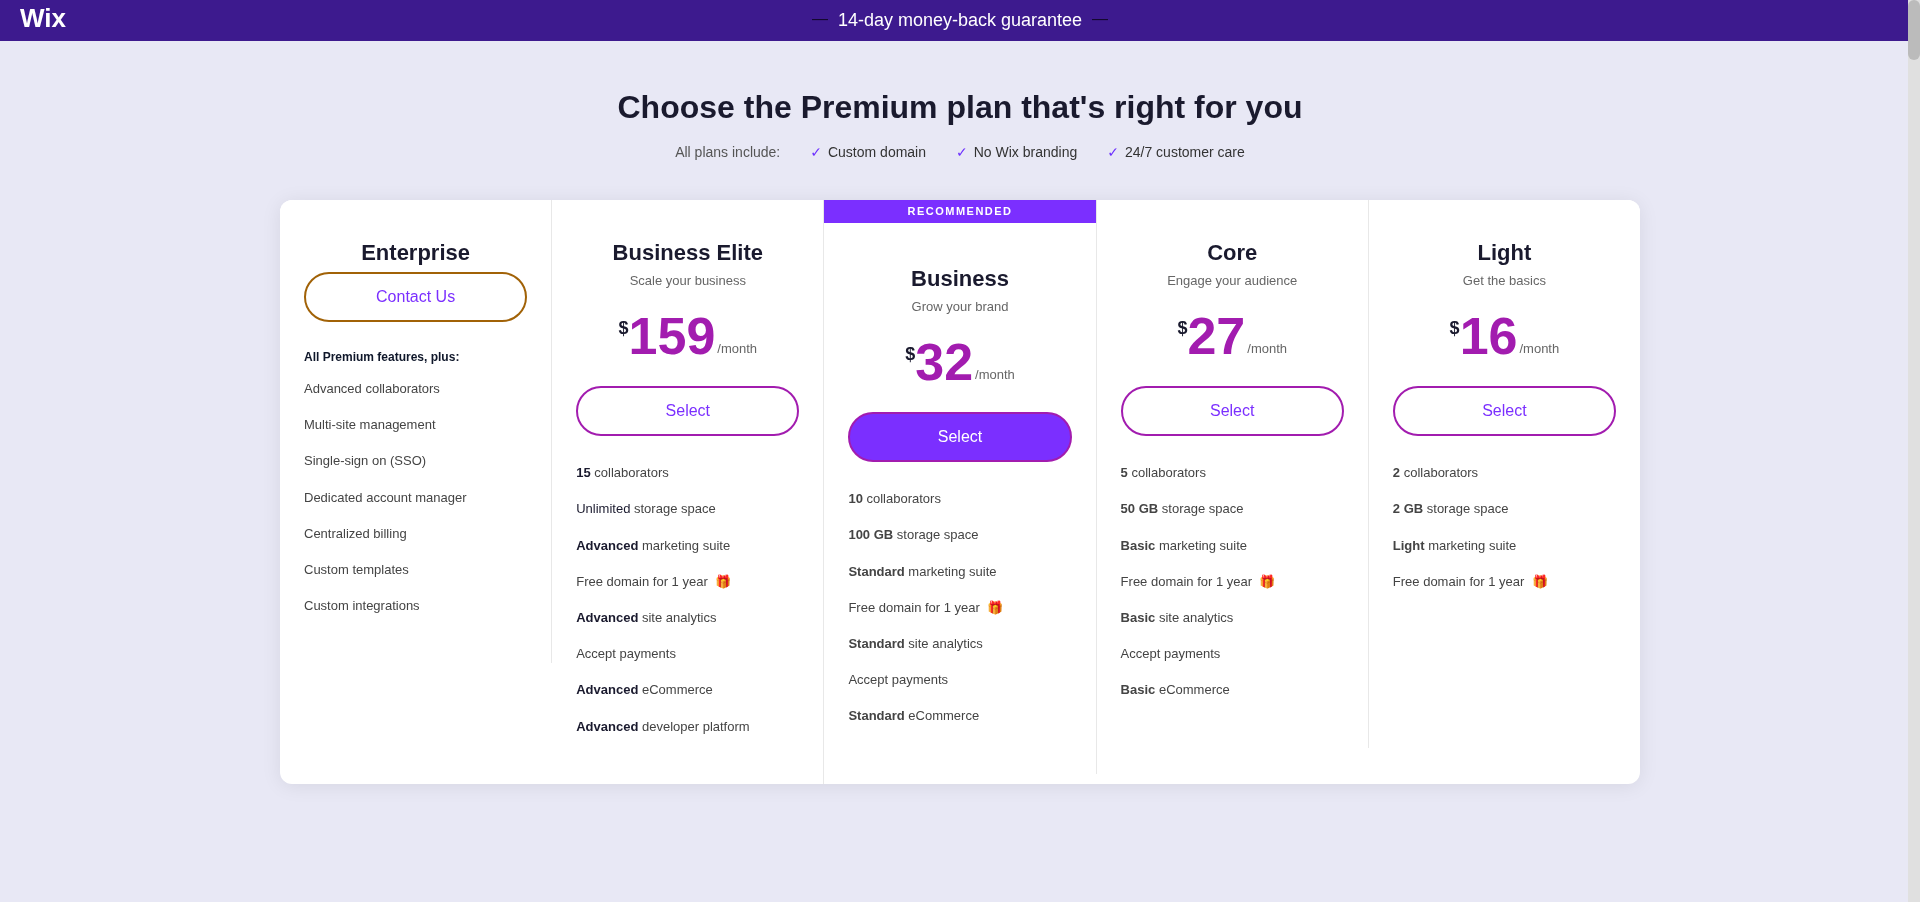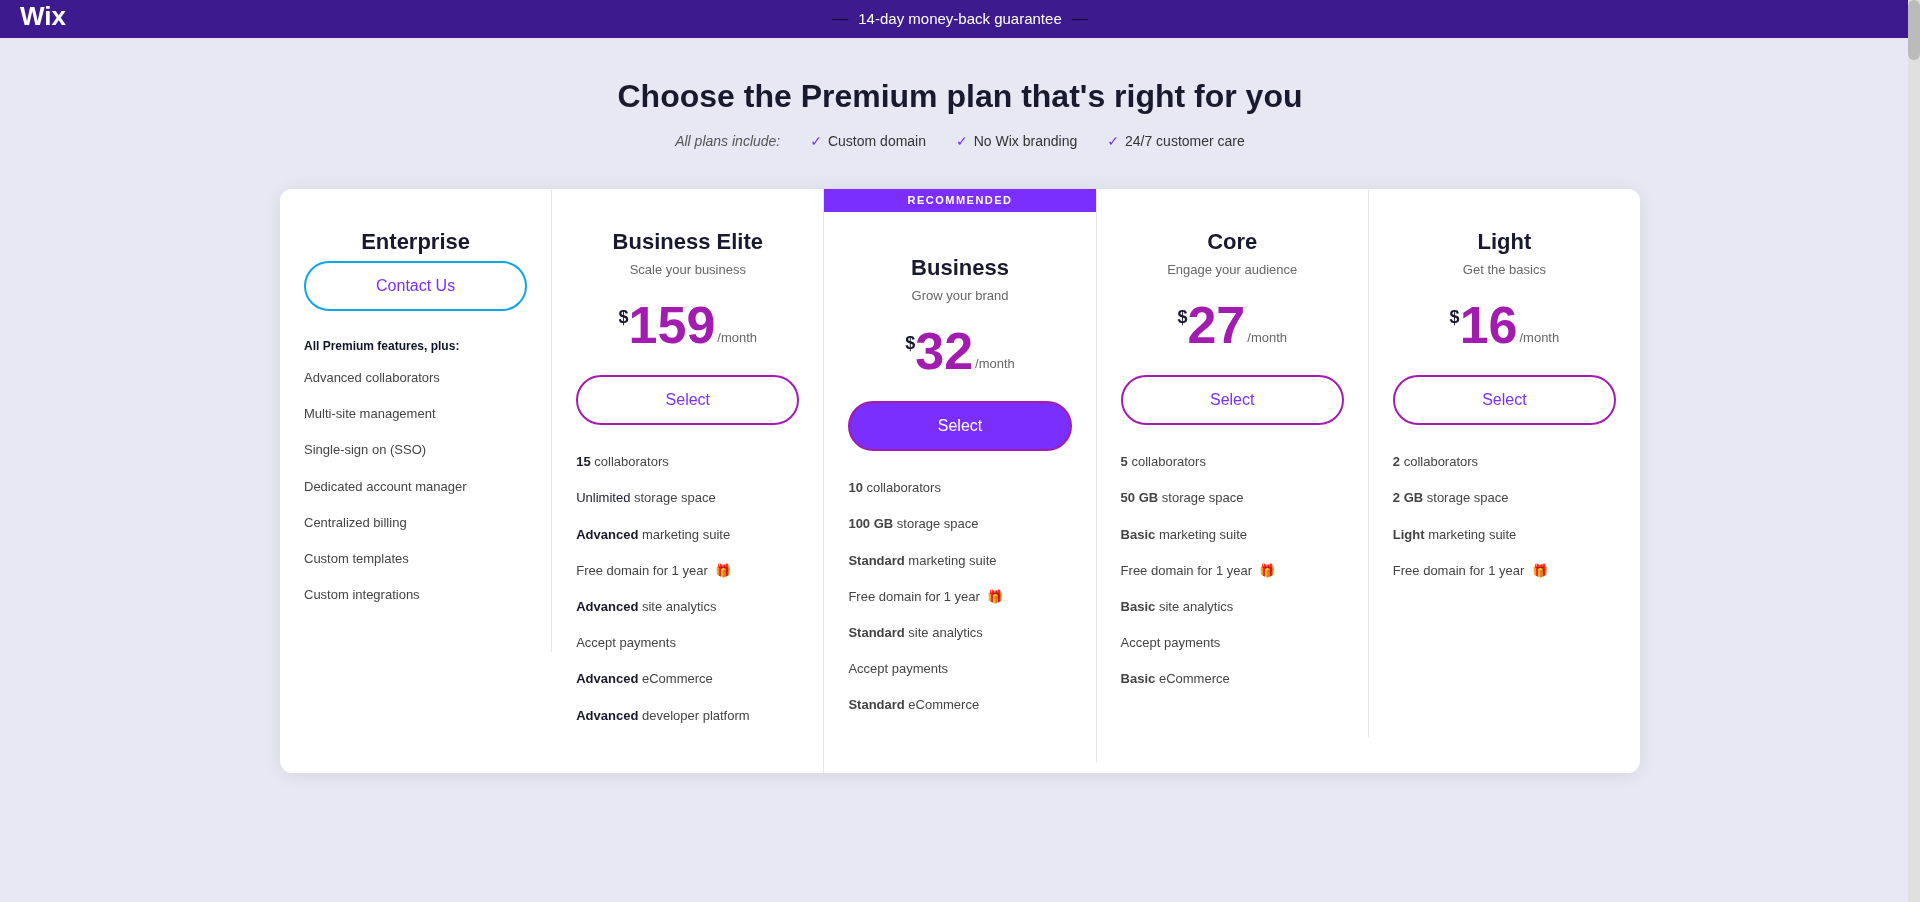--- a/index.html
+++ b/index.html
@@ -7,21 +7,21 @@
       font-family: -apple-system, BlinkMacSystemFont, 'Segoe UI', Helvetica, Arial, sans-serif;
       background: #e8e8f5;
       min-height: 100vh;
     }
     .banner-dash { opacity: 0.7; }
 
     
     .main-content {
       padding: 40px 20px 60px;
       max-width: 1400px;
-      margin: 0 auto;
+      margin: 8px auto;
     }
 
     .page-title {
       text-align: center;
       font-size: 32px;
       font-weight: 600;
       color: #1a1a2e;
       margin-bottom: 18px;
     }
 
@@ -29,21 +29,20 @@
       display: flex;
       align-items: center;
       justify-content: center;
       gap: 30px;
       margin-bottom: 40px;
       font-size: 14px;
       color: #333;
     }
     .features-list .label {
       color: #555;
-      font-style: italic;
     }
     .feature-item {
       display: flex;
       align-items: center;
       gap: 6px;
     }
     .check-icon {
       color: #6c2fff;
       font-size: 14px;
     }
@@ -160,21 +159,21 @@
       background: #7b2fff;
       color: white;
     }
     .btn-contact {
       width: 100%;
       padding: 14px;
       border-radius: 50px;
       font-size: 16px;
       font-weight: 500;
       cursor: pointer;
-      border: 2px solid #0ea5e9;
+      border: 2px solid #a16207;
       background: white;
       color: #7b2fff;
       margin-bottom: 28px;
     }
 
     
     .feature-section-title {
       font-size: 12px;
       font-weight: 700;
       color: #0f172a;
@@ -234,21 +233,21 @@
 
 <div class="top-banner-wrapper">
 
   <div class="wix-logo-svg">
     <svg width="50" height="28" viewBox="0 0 50 28" fill="white">
       <text x="0" y="22" font-size="26" font-weight="900" font-family="Arial Black, Arial" fill="white">Wix</text>
     </svg>
   </div>
 
   <span class="banner-dash">—</span>
-  <span style="color:white; font-size:15px; margin: 0 10px;">14-day money-back guarantee</span>
+  <span style="color:white; font-size:18px; margin: 0 10px;">14-day money-back guarantee</span>
   <span class="banner-dash">—</span>
 </div>
 
 <div class="main-content">
   <h1 class="page-title">Choose the Premium plan that's right for you</h1>
 
   <div class="features-list">
     <span class="label">All plans include:</span>
     <div class="feature-item">
       <span class="check-icon">✓</span>

